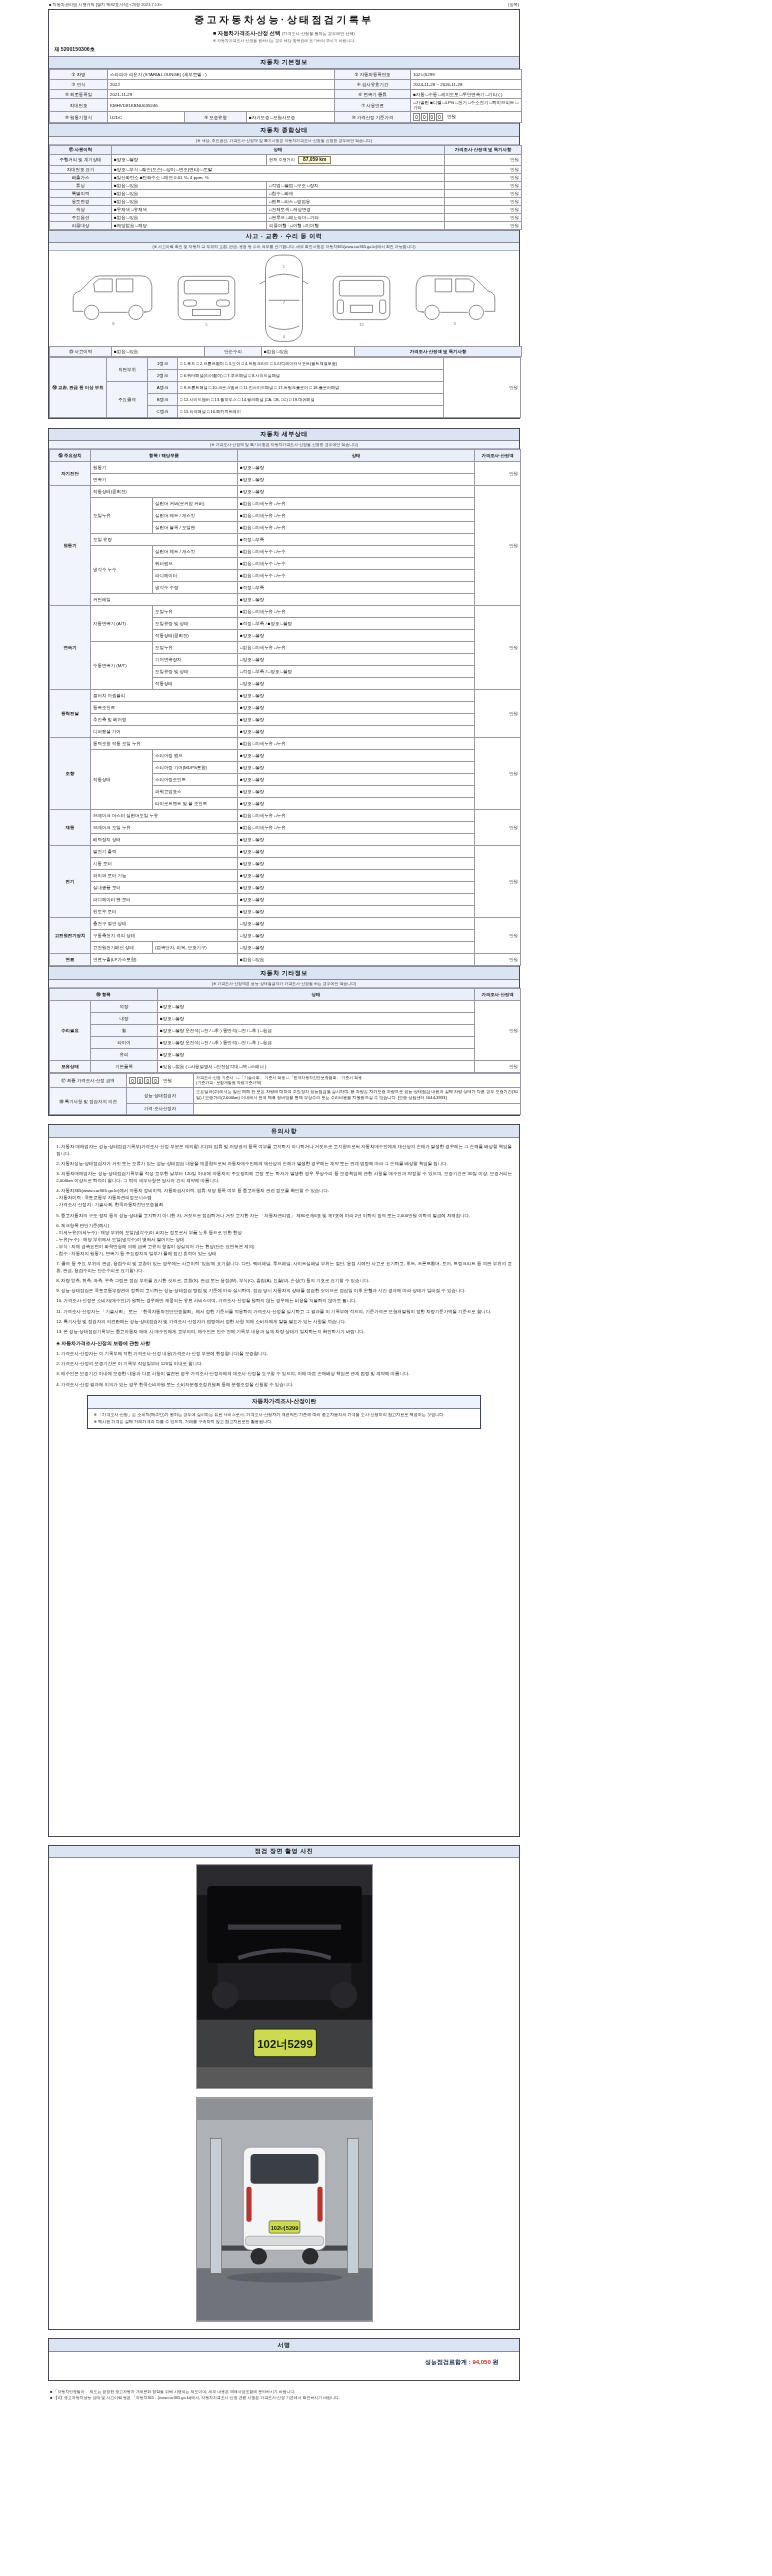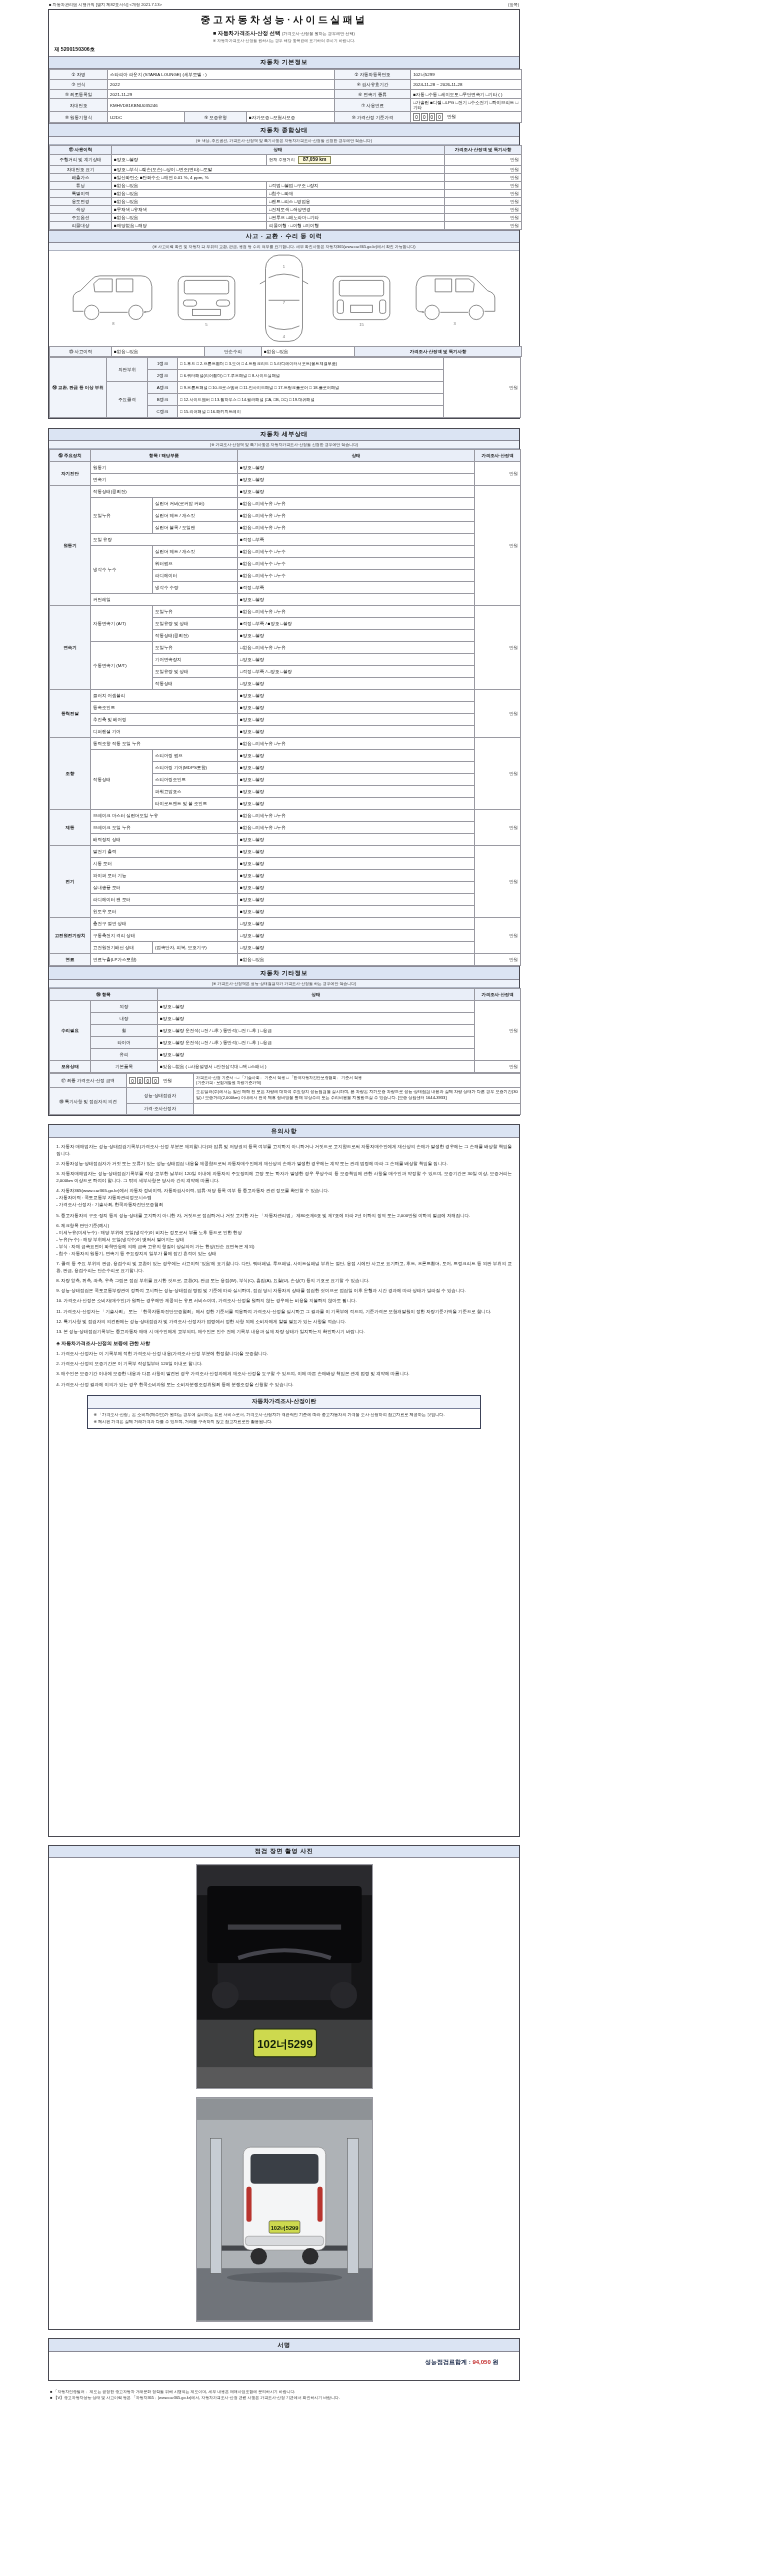--- a/index.html
+++ b/index.html
@@ -58,21 +58,21 @@
 
 <div class="page">
 
   <div class="topnote">
     <span>■ 자동차관리법 시행규칙 [별지 제82호서식] &lt;개정 2021.7.13&gt;</span>
     <span>(앞쪽)</span>
   </div>
 
   <div class="card">
     <div class="hdr">
-      <div class="doc-title">중고자동차성능·사이드실패널</div>
+      <div class="doc-title">중고자동차성능·상태점검기록부</div>
       <div class="doc-sub">
         <span>■ 자동차가격조사·산정 선택</span>
         <span class="note">(가격조사·산정을 원하는 경우에만 선택)</span>
       </div>
       <div class="doc-hint">※ 자동차가격조사·산정을 원하시는 경우 해당 항목란에 표기하여 주시기 바랍니다.</div>
       <div class="doc-no">제 5200150306호</div>
     </div>
 
     <div class="secbar">자동차 기본정보</div>
     <table class="t-basic">

